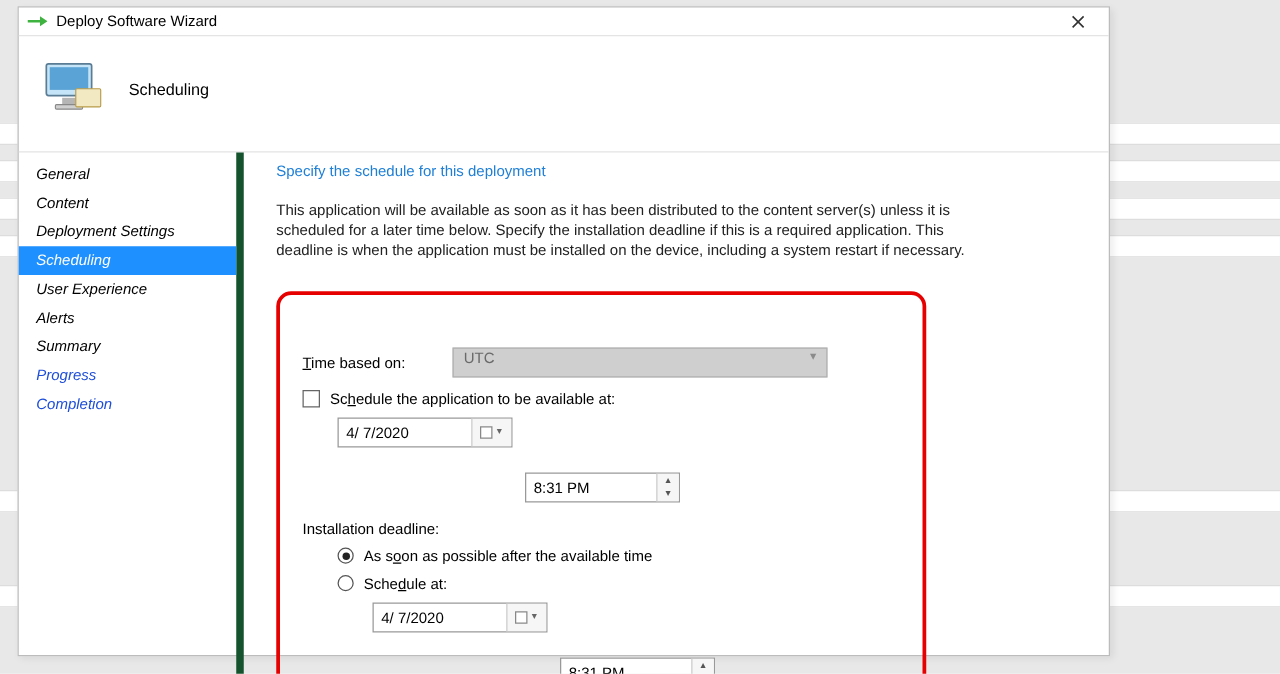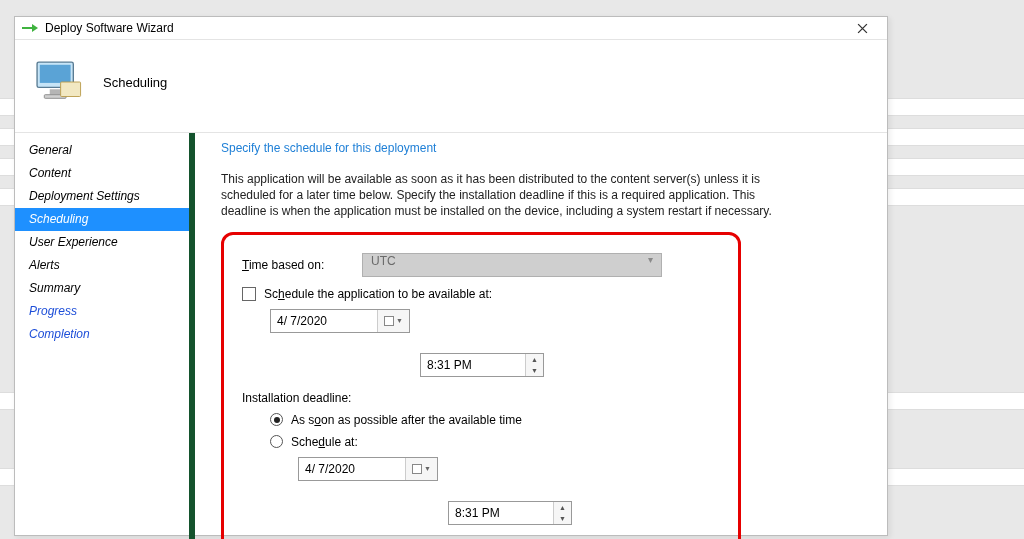--- a/index.html
+++ b/index.html
@@ -20,21 +20,21 @@
     position: absolute;
     left: 0; right: 0;
     height: 18px;
     background: #fff;
     border-top: 1px solid #ddd;
     border-bottom: 1px solid #ddd;
   }
   .window {
     position: absolute;
     left: 14px;
-    top: 16px;
+    top: 5px;
     width: 874px;
     height: 520px;
     background: #ffffff;
     border: 1px solid #bcbcbc;
     box-shadow: 2px 2px 6px rgba(0,0,0,0.08);
     display: flex;
     flex-direction: column;
   }
   .titlebar {
     display: flex;
@@ -92,33 +92,34 @@
   }
   .content-heading {
     color: #1e7fd6;
     font-size: 12px;
     margin-bottom: 16px;
   }
   .content-desc {
     font-size: 12px;
     color: #222;
     line-height: 1.35;
-    margin-bottom: 12px;
+    margin-bottom: 24px;
     max-width: 560px;
   }
   .highlight-box {
     border: 3px solid #e60000;
     border-radius: 12px;
     padding: 18px 18px 22px 18px;
     width: 520px;
   }
   .form-row {
     display: flex;
     align-items: center;
     margin-bottom: 10px;
+    margin-top: 24px;
   }
   .label { width: 120px; }
   .underline { text-decoration: underline; text-decoration-thickness: 1px; }
   .select-box {
     flex: 0 0 300px;
     height: 24px;
     background: #cfcfcf;
     border: 1px solid #b0b0b0;
     display: flex;
     align-items: flex-start;

